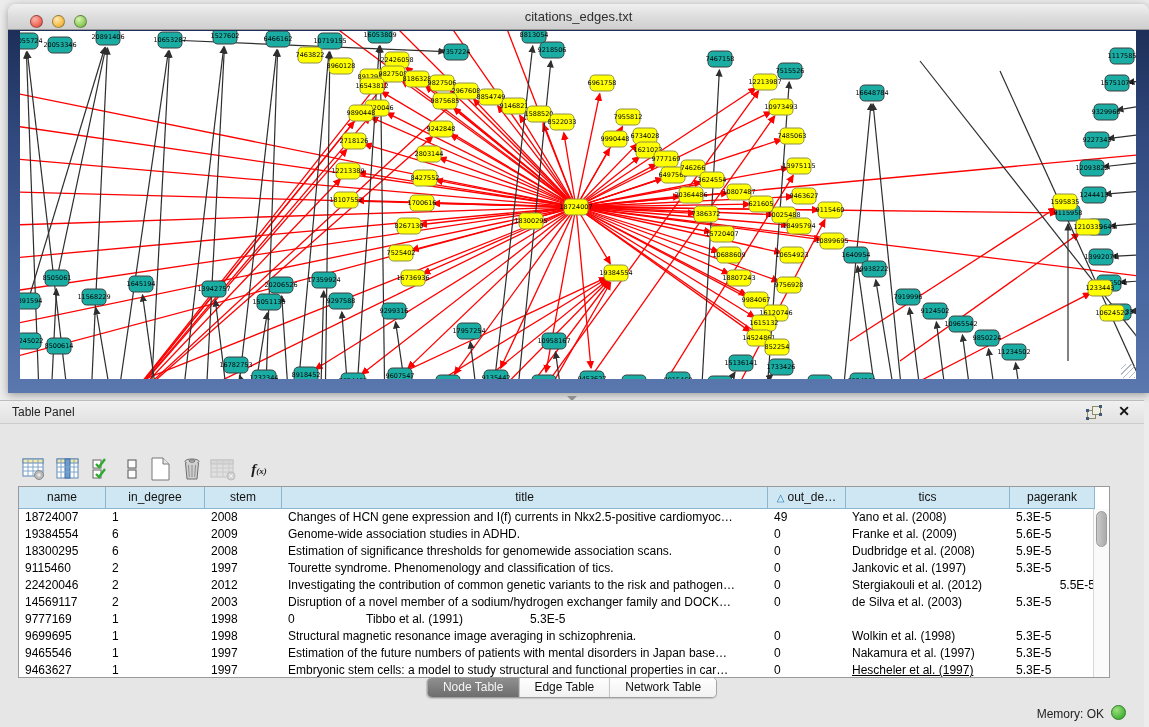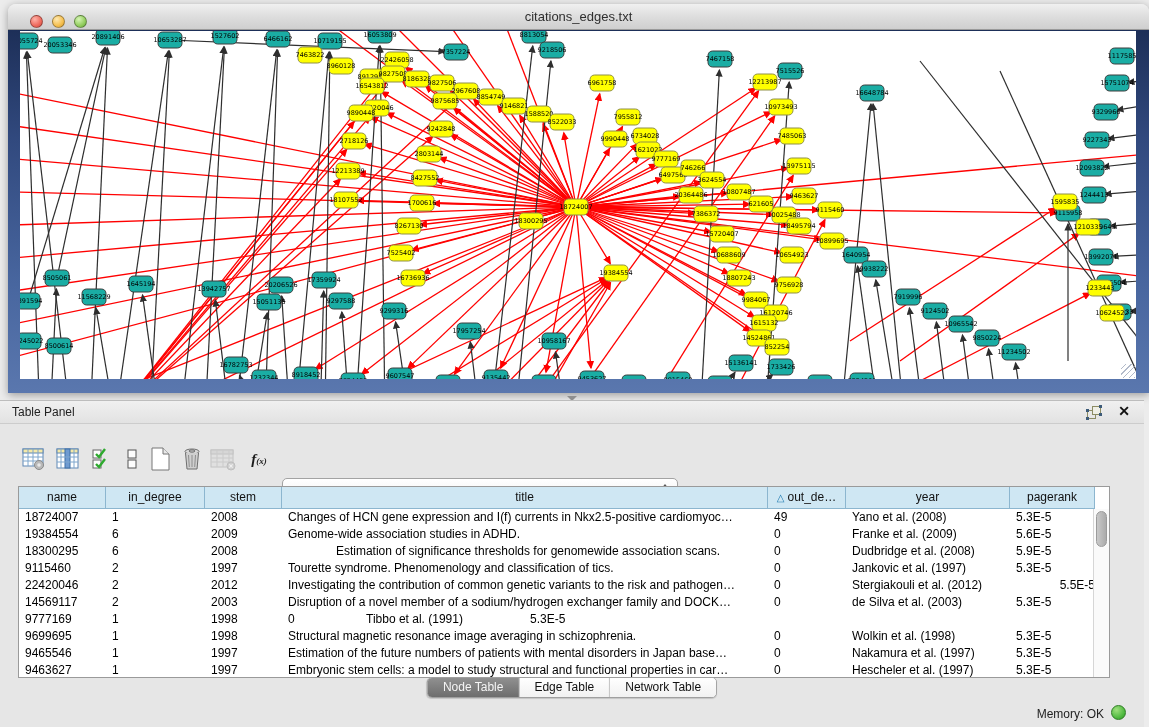--- a/index.html
+++ b/index.html
@@ -31,21 +31,21 @@
     border-left:5px solid transparent; border-right:5px solid transparent; border-top:5px solid #8f8f8f; }
 
   
   .table-panel { position:absolute; left:0; top:400px; right:0; bottom:0; background:#e6e6e6; border-top:1px solid #bdbdbd; }
   .panel-header { position:absolute; left:0; top:0; right:0; height:23px;
     background:linear-gradient(180deg,#f0f0f0,#e2e2e2); border-bottom:1px solid #cccccc; }
   .panel-title { position:absolute; left:12px; top:4px; font-size:12px; color:#222; }
   .panel-float { position:absolute; right:42px; top:4px; width:16px; height:15px; cursor:pointer; }
   .panel-close { position:absolute; right:14px; top:2px; font-size:14px; font-weight:bold; color:#111; cursor:pointer; }
 
-  .toolbar { position:absolute; left:0; top:30px; right:0; height:46px; }
+  .toolbar { position:absolute; left:0; top:40px; right:0; height:46px; }
   .tb-btn { position:absolute; top:14px; width:28px; height:28px; border:none; background:transparent; padding:2px; cursor:pointer; }
   .tb-btn svg { display:block; }
   .fx { font-family:"Liberation Serif", serif; font-style:italic; font-weight:bold; font-size:15px; color:#1a1a1a; }
   .fx small { font-size:9px; }
   .net-select { position:absolute; left:282px; top:47px; width:396px; height:25px;
     background:linear-gradient(180deg,#ffffff,#f1f1f1); border:1px solid #a3a3a3; border-radius:5px;
     font-size:13px; color:#111; line-height:23px; padding-left:10px; cursor:pointer;
     box-shadow:0 1px 1px rgba(0,0,0,.12); }
   .sel-arrows { position:absolute; right:8px; top:5px; }
   .sel-arrows i { display:block; width:0; height:0; border-left:4px solid transparent; border-right:4px solid transparent; }
@@ -861,21 +861,21 @@
       </div>
     </div>
 
     <div class="tbl">
       <div class="tbl-head" id="tbl-head">
           <div class="th" style="width: 87px;">name</div>
           <div class="th" style="width: 99px;">in_degree</div>
           <div class="th" style="width: 77px;">stem</div>
           <div class="th" style="width: 486px;">title</div>
           <div class="th" style="width: 78px;"><span class="sort">△</span>out_de…</div>
-          <div class="th" style="width: 164px;">year</div>
+          <div class="th" style="width: 164px;">tics</div>
           <div class="th" style="width: 85px;">pagerank</div>
         </div>
       <div class="tbl-body" id="tbl-body">
           <div class="tr">
             <div class="td" style="width: 87px;">18724007</div>
             <div class="td" style="width: 99px;">1</div>
             <div class="td" style="width: 77px;">2008</div>
             <div class="td" style="width: 486px;">Changes of HCN gene expression and I(f) currents in Nkx2.5-positive cardiomyoc…</div>
             <div class="td" style="width: 78px;">49</div>
             <div class="td" style="width: 164px;">Yano et al. (2008)</div>
@@ -887,21 +887,21 @@
             <div class="td" style="width: 77px;">2009</div>
             <div class="td" style="width: 486px;">Genome-wide association studies in ADHD.</div>
             <div class="td" style="width: 78px;">0</div>
             <div class="td" style="width: 164px;">Franke et al. (2009)</div>
             <div class="td" style="width: 85px;">5.6E-5</div>
           </div>
           <div class="tr">
             <div class="td" style="width: 87px;">18300295</div>
             <div class="td" style="width: 99px;">6</div>
             <div class="td" style="width: 77px;">2008</div>
-            <div class="td" style="width: 486px; text-align: center;">Estimation of significance thresholds for genomewide association scans.</div>
+            <div class="td" style="width: 486px;">Estimation of significance thresholds for genomewide association scans.</div>
             <div class="td" style="width: 78px;">0</div>
             <div class="td" style="width: 164px;">Dudbridge et al. (2008)</div>
             <div class="td" style="width: 85px;">5.9E-5</div>
           </div>
           <div class="tr">
             <div class="td" style="width: 87px;">9115460</div>
             <div class="td" style="width: 99px;">2</div>
             <div class="td" style="width: 77px;">1997</div>
             <div class="td" style="width: 486px;">Tourette syndrome. Phenomenology and classification of tics.</div>
             <div class="td" style="width: 78px;">0</div>
@@ -951,21 +951,21 @@
             <div class="td" style="width: 78px;">0</div>
             <div class="td" style="width: 164px;">Nakamura et al. (1997)</div>
             <div class="td" style="width: 85px;">5.3E-5</div>
           </div>
           <div class="tr">
             <div class="td" style="width: 87px;">9463627</div>
             <div class="td" style="width: 99px;">1</div>
             <div class="td" style="width: 77px;">1997</div>
             <div class="td" style="width: 486px;">Embryonic stem cells: a model to study structural and functional properties in car…</div>
             <div class="td" style="width: 78px;">0</div>
-            <div class="td" style="width: 164px;">Hescheler et al. (1997)</div>
+            <div class="td" style="width: 164px; text-decoration: underline;">Hescheler et al. (1997)</div>
             <div class="td" style="width: 85px;">5.3E-5</div>
           </div>
         </div>
       <div class="vscroll">
         <div class="vthumb"></div>
       </div>
     </div>
 
     <div class="tabs">
       <span class="tab sel">Node Table</span>

